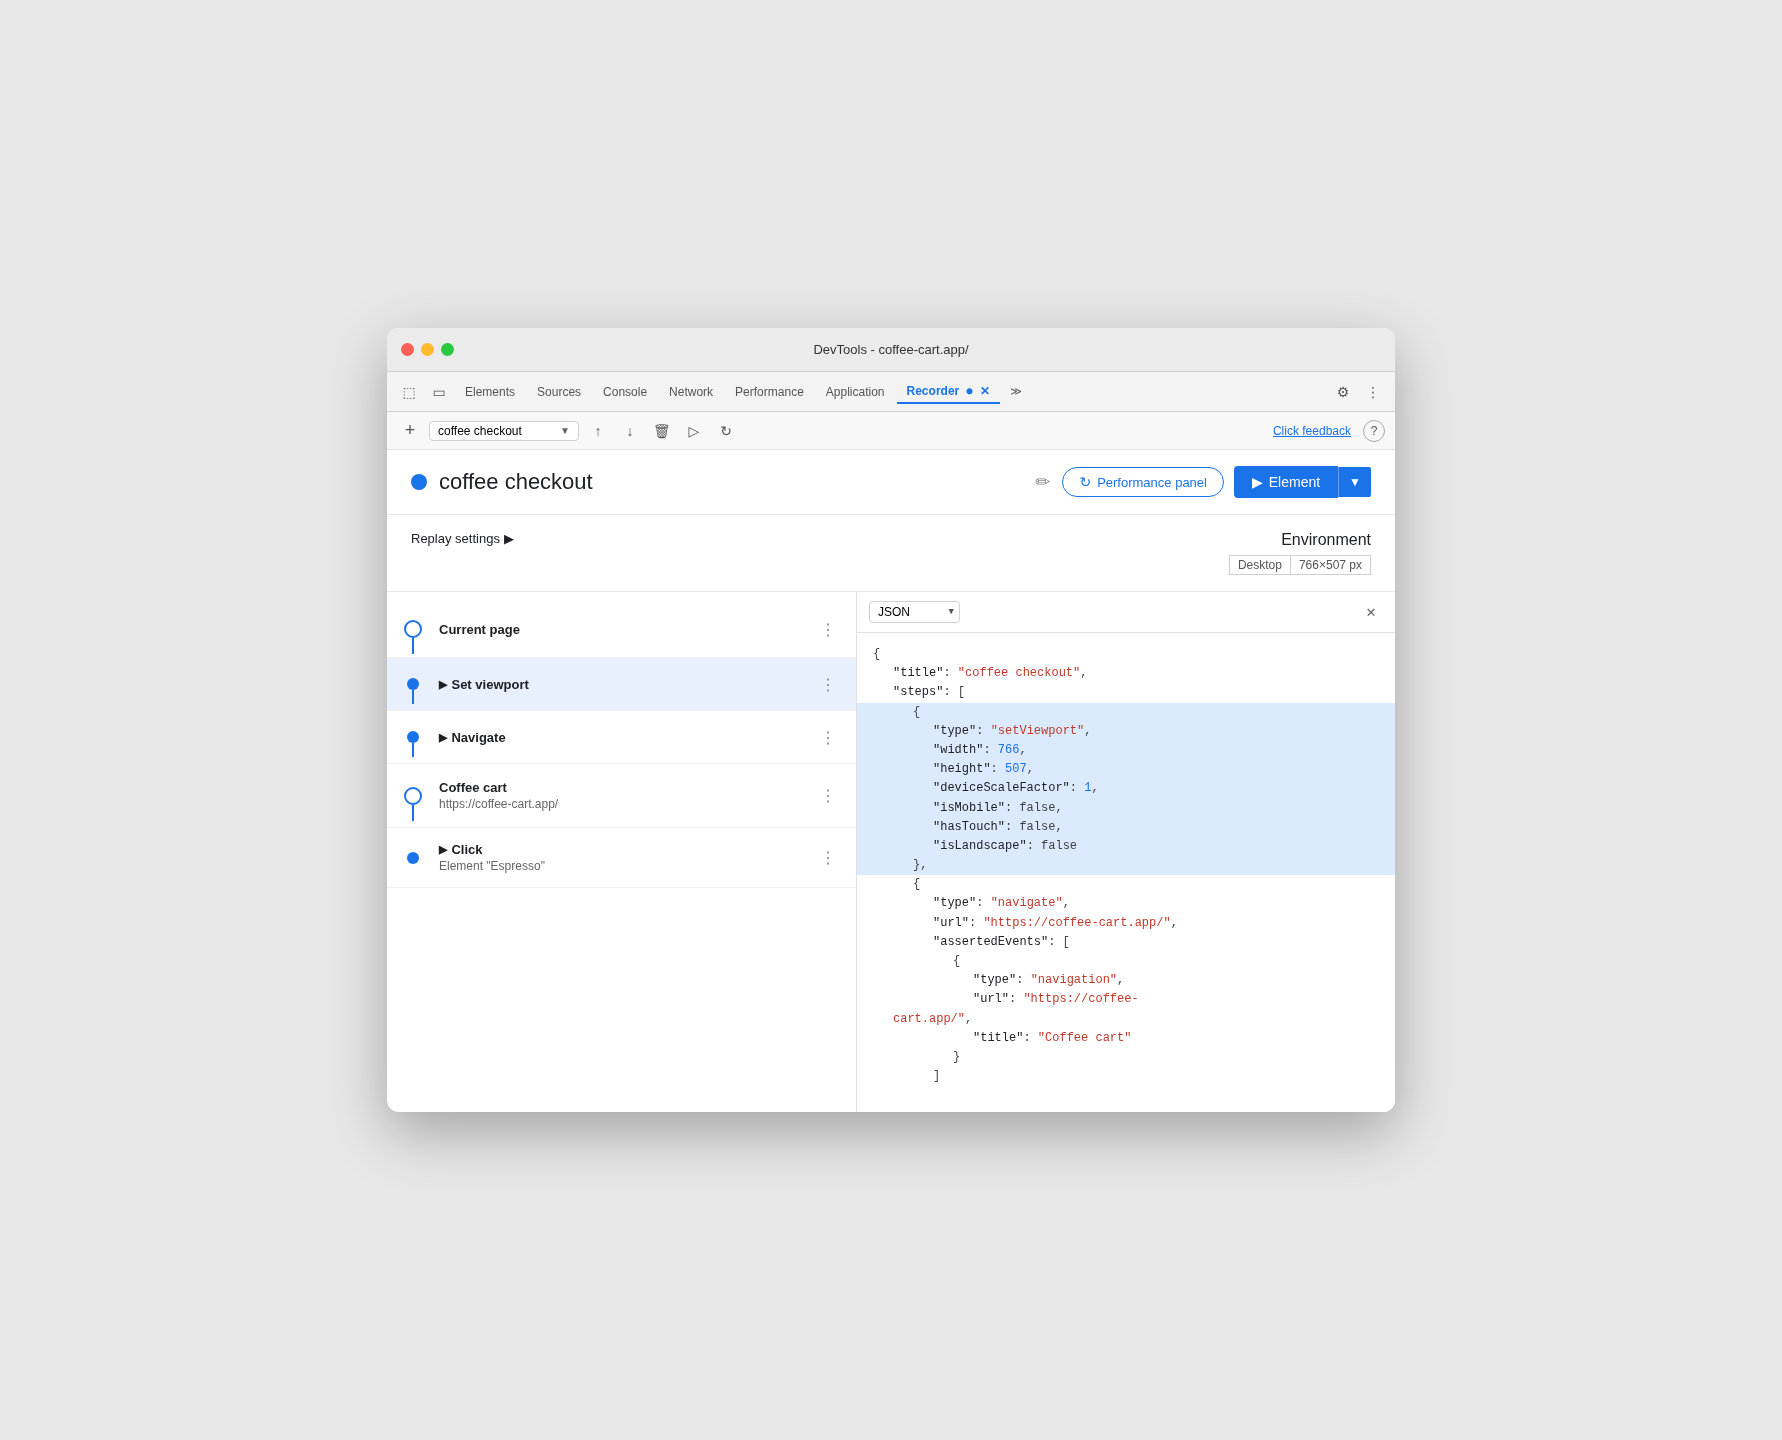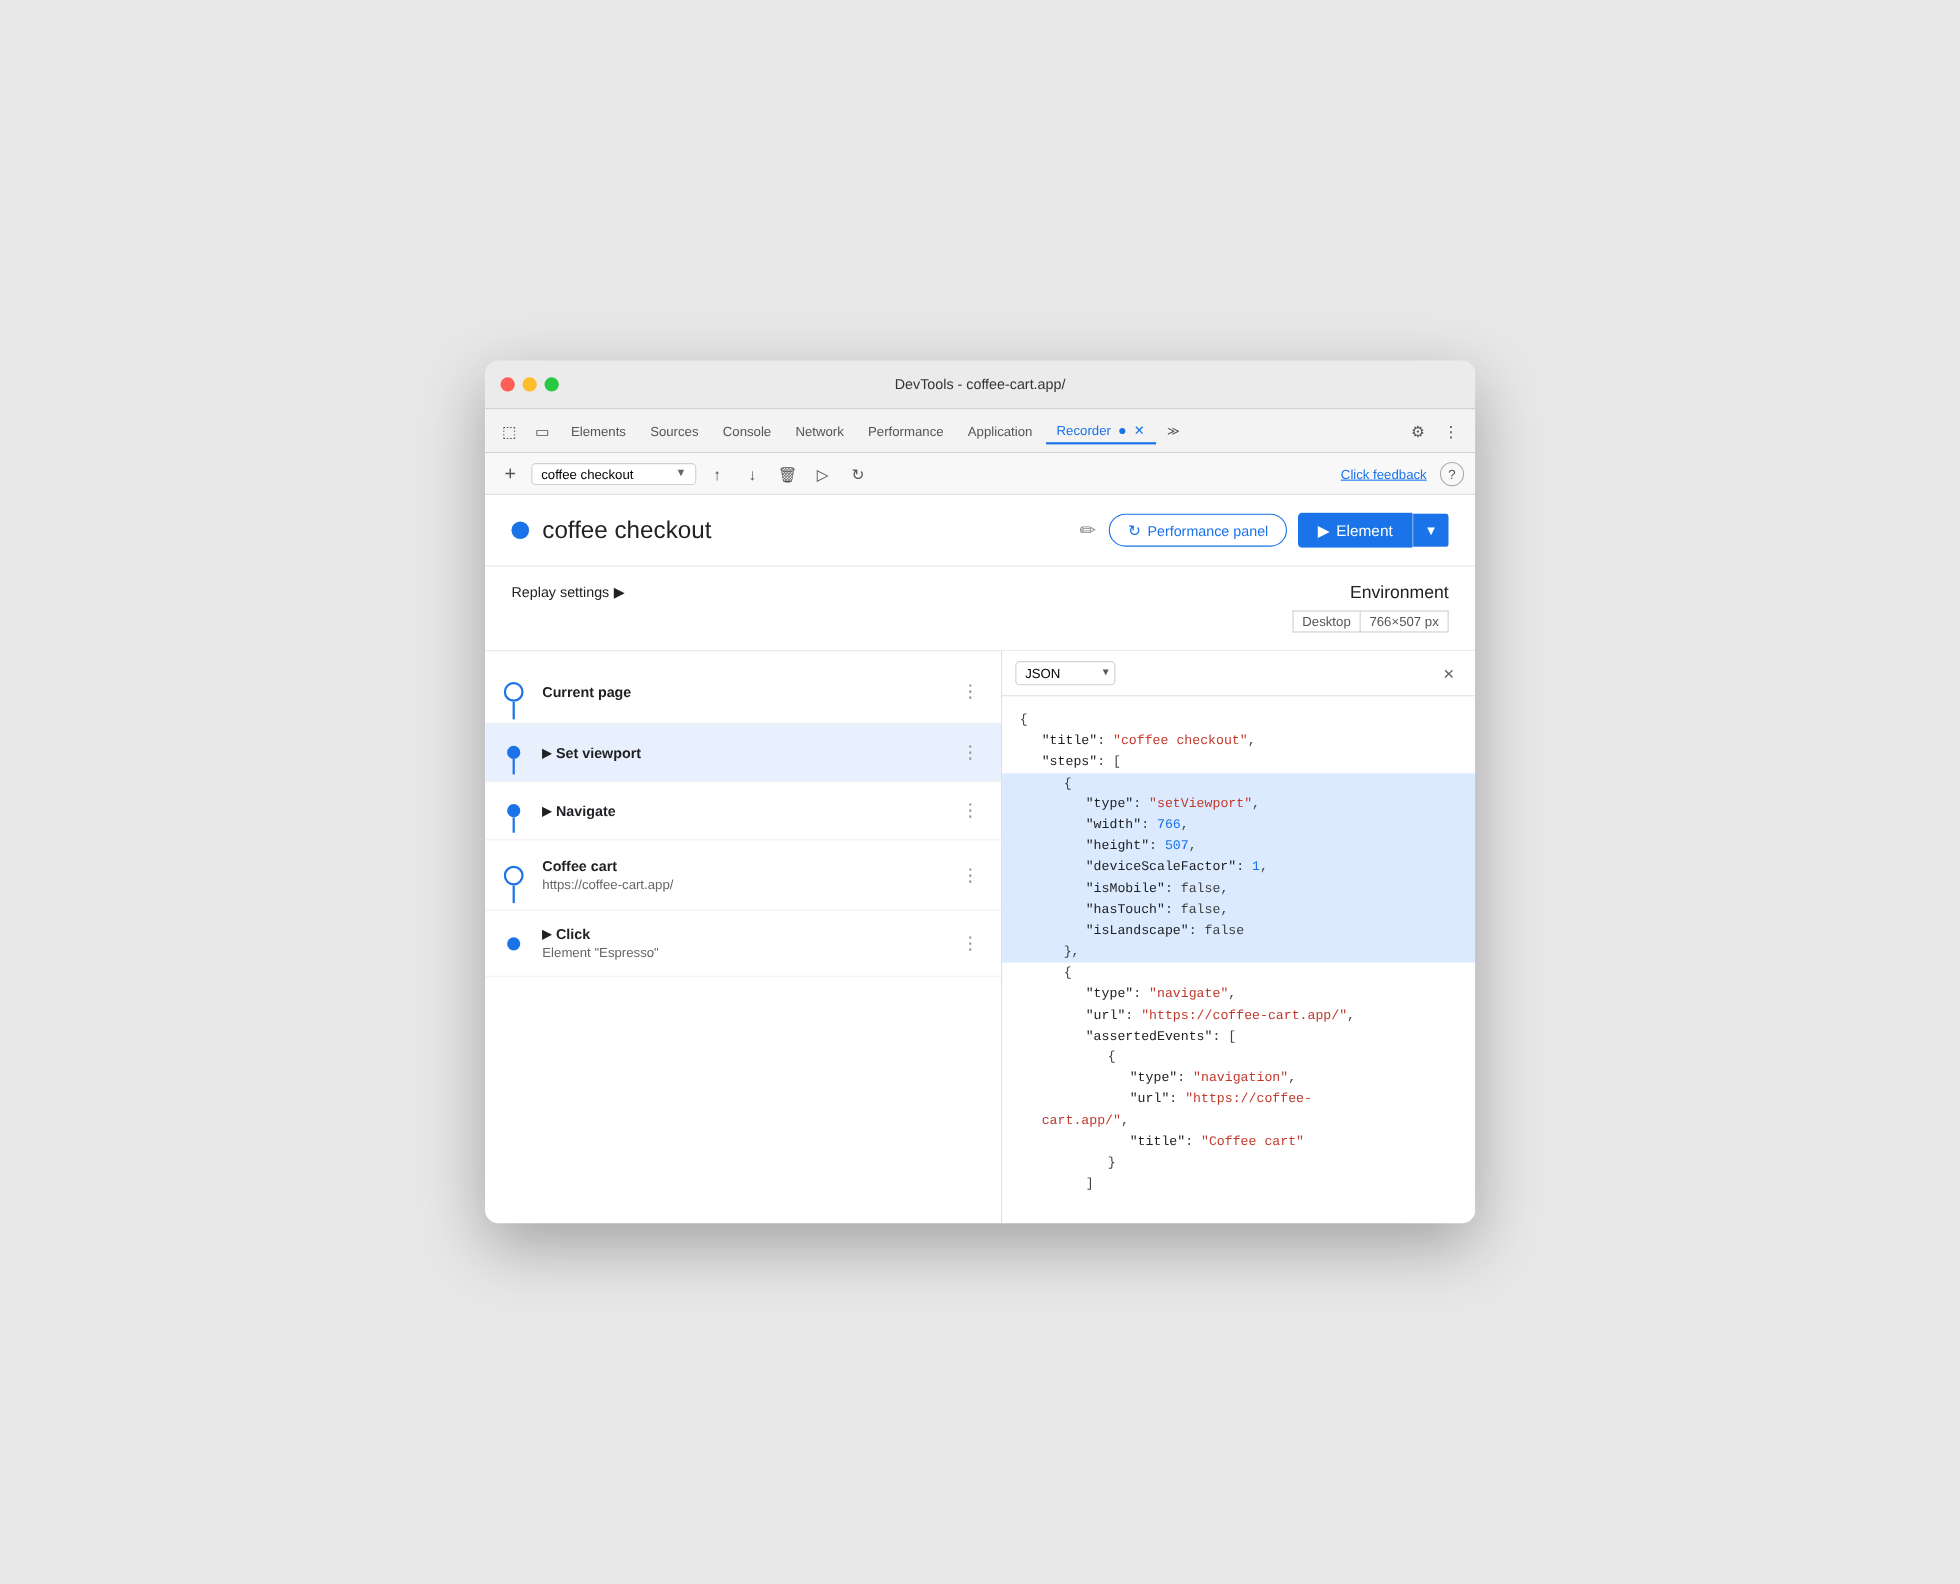--- a/index.html
+++ b/index.html
@@ -6,21 +6,21 @@
     body {
       font-family: -apple-system, BlinkMacSystemFont, 'Segoe UI', sans-serif;
       background: #e8e8e8;
       display: flex;
       justify-content: center;
       align-items: center;
       min-height: 100vh;
       padding: 20px;
     }
     .window {
-      width: 900px;
+      width: 1008px;
       background: #ffffff;
       border-radius: 12px;
       box-shadow: 0 20px 60px rgba(0,0,0,0.3);
       overflow: hidden;
     }
     .title-bar {
       background: #ebebeb;
       height: 44px;
       display: flex;
       align-items: center;
@@ -75,21 +75,21 @@
       font-size: 12px;
       color: #555;
       cursor: pointer;
       border-radius: 4px;
       white-space: nowrap;
     }
     .tab.active {
       color: #1a73e8;
       border-bottom: 2px solid #1a73e8;
       border-radius: 0;
-      font-weight: 400;
+      font-weight: 700;
     }
     .tab-spacer { flex: 1; }
     .toolbar {
       background: #f8f8f8;
       border-bottom: 1px solid #e0e0e0;
       display: flex;
       align-items: center;
       height: 38px;
       padding: 0 10px;
       gap: 6px;

